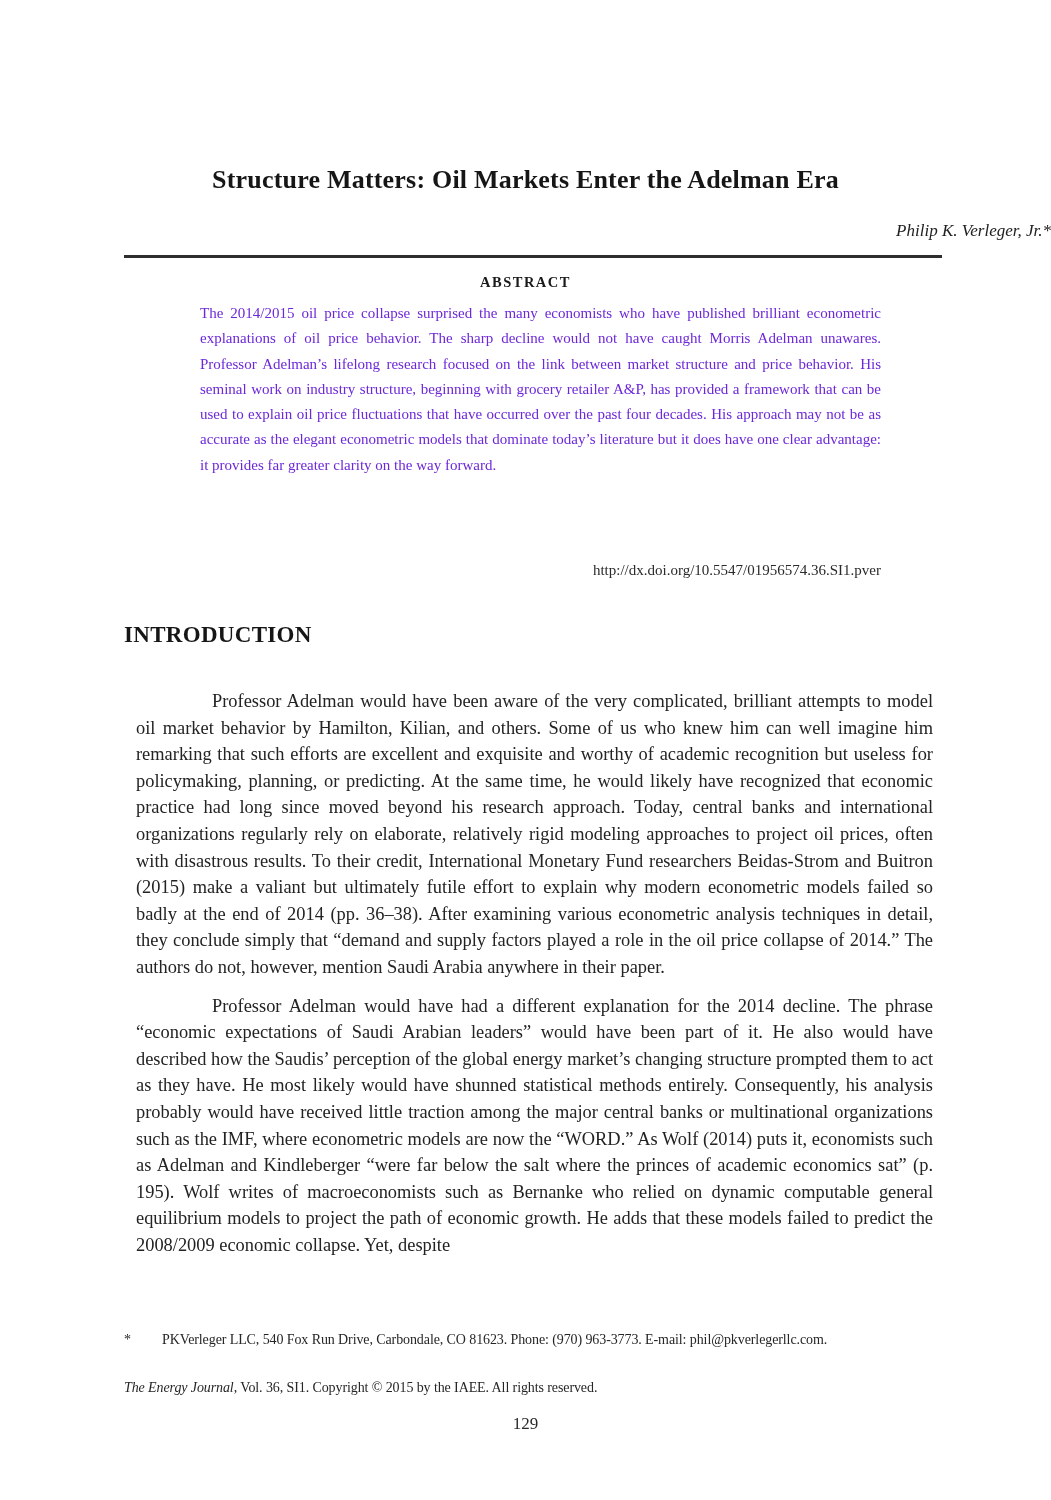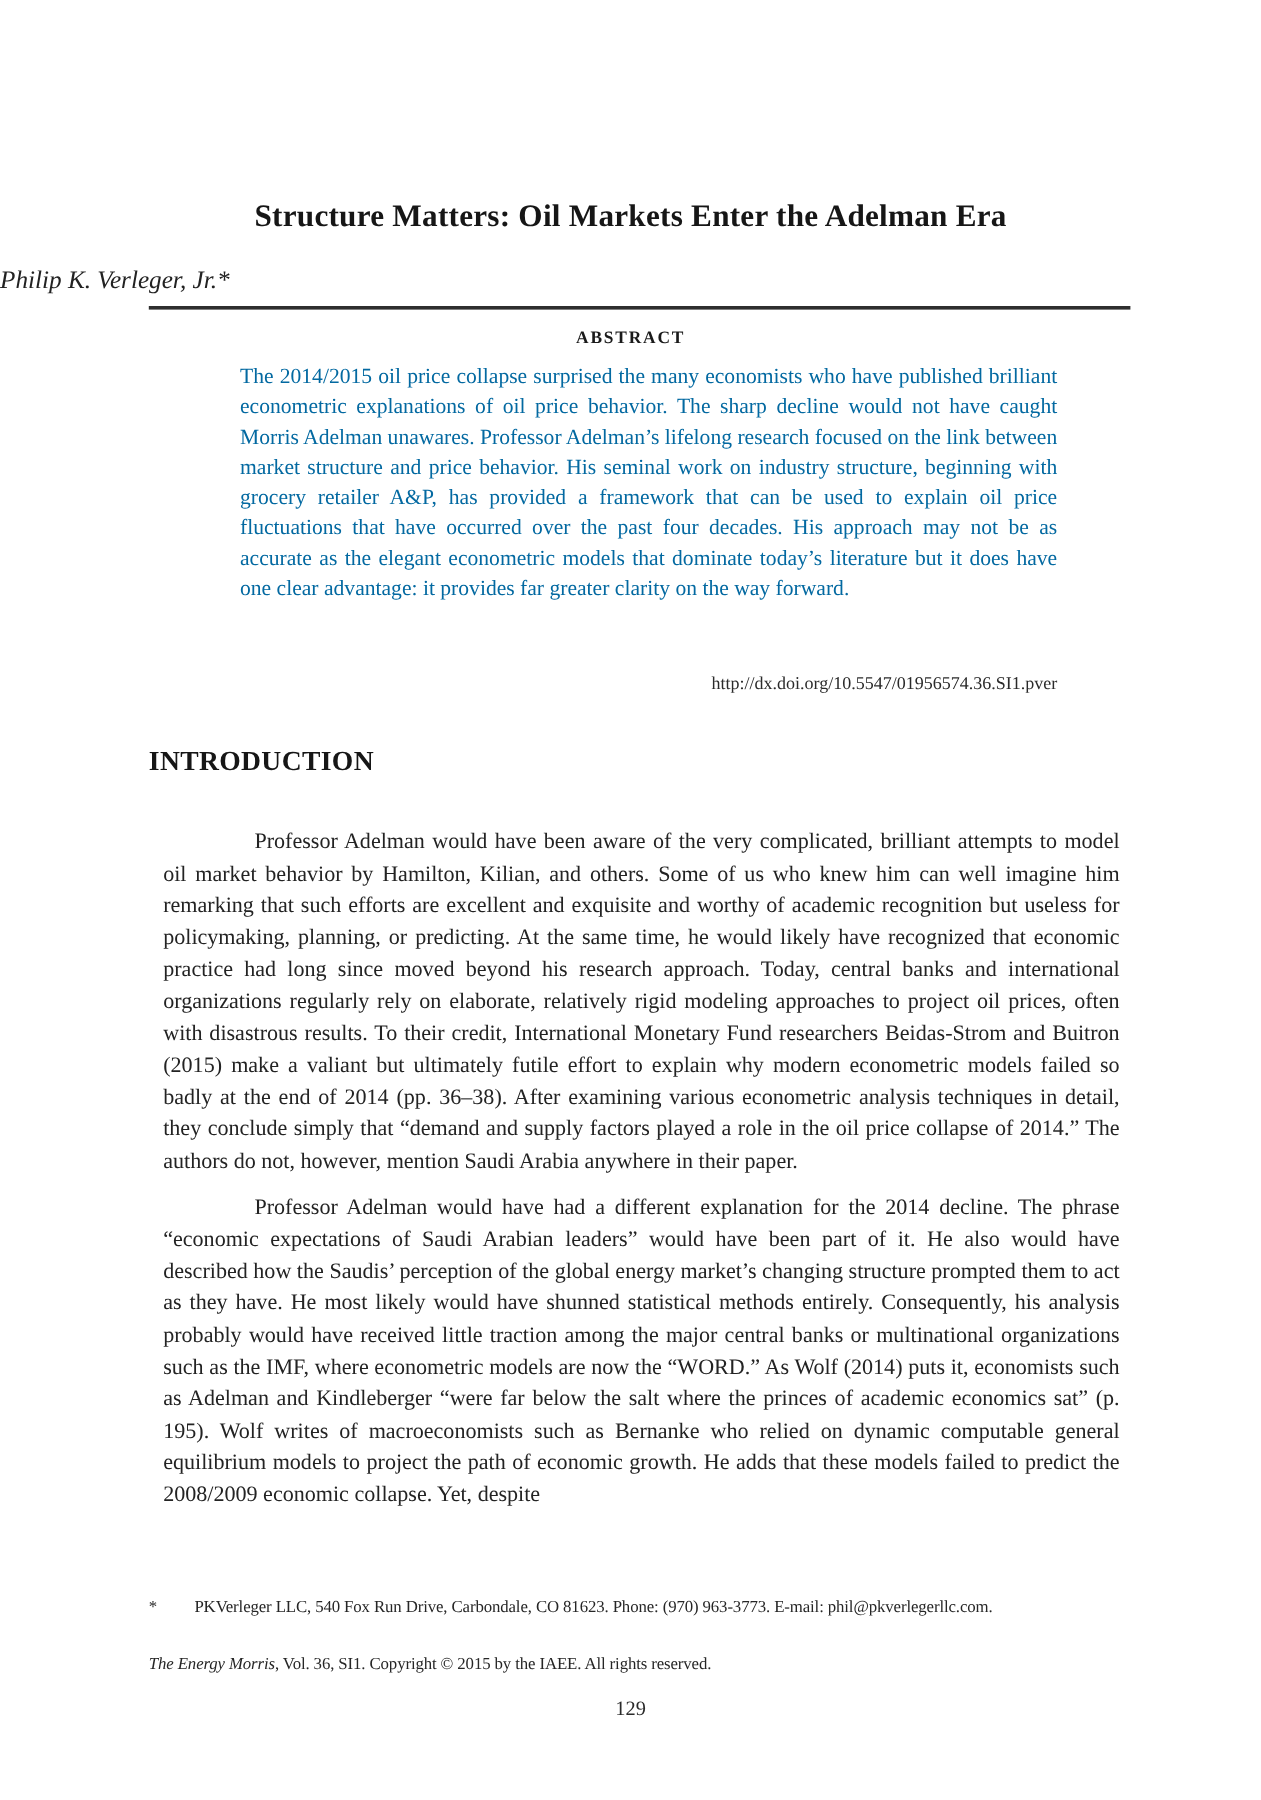--- a/index.html
+++ b/index.html
@@ -25,22 +25,22 @@
     font-size: 26px;
     font-weight: bold;
     letter-spacing: 0.2px;
     color: #161616;
   }
   .author-byline {
     position: absolute;
     top: 221px;
     left: 0;
     width: 100%;
-    text-align: left;
-    font-size: 21px;
+    text-align: right;
+    font-size: 17px;
     font-style: italic;
     color: #222222;
   }
   .title-rule {
     position: absolute;
     top: 255px;
     left: 124px;
     width: 818px;
     height: 3px;
     background: #2e2e2e;
@@ -54,25 +54,25 @@
     font-size: 14.5px;
     font-weight: bold;
     letter-spacing: 1.5px;
     color: #1a1a1a;
   }
   .abstract-text {
     position: absolute;
     top: 301px;
     left: 200px;
     width: 681px;
-    font-size: 18px;
+    font-size: 15px;
     line-height: 25.3px;
     text-align: justify;
     text-justify: inter-word;
-    color: #0369a1;
+    color: #6d28d9;
   }
   .keywords-line {
     position: absolute;
     top: 531px;
     left: 200px;
     width: 681px;
     font-size: 17.6px;
     color: #232323;
   }
   .keywords-line b { color: #161616; }
@@ -174,18 +174,18 @@
     <p>Professor Adelman would have been aware of the very complicated, brilliant attempts to model oil market behavior by Hamilton, Kilian, and others. Some of us who knew him can well imagine him remarking that such efforts are excellent and exquisite and worthy of academic recognition but useless for policymaking, planning, or predicting. At the same time, he would likely have recognized that economic practice had long since moved beyond his research approach. Today, central banks and international organizations regularly rely on elaborate, relatively rigid modeling approaches to project oil prices, often with disastrous results. To their credit, International Monetary Fund researchers Beidas-Strom and Buitron (2015) make a valiant but ultimately futile effort to explain why modern econometric models failed so badly at the end of 2014 (pp. 36–38). After examining various econometric analysis techniques in detail, they conclude simply that “demand and supply factors played a role in the oil price collapse of 2014.” The authors do not, however, mention Saudi Arabia anywhere in their paper.</p>
     <p>Professor Adelman would have had a different explanation for the 2014 decline. The phrase “economic expectations of Saudi Arabian leaders” would have been part of it. He also would have described how the Saudis’ perception of the global energy market’s changing structure prompted them to act as they have. He most likely would have shunned statistical methods entirely. Consequently, his analysis probably would have received little traction among the major central banks or multinational organizations such as the IMF, where econometric models are now the “WORD.” As Wolf (2014) puts it, economists such as Adelman and Kindleberger “were far below the salt where the princes of academic economics sat” (p. 195). Wolf writes of macroeconomists such as Bernanke who relied on dynamic computable general equilibrium models to project the path of economic growth. He adds that these models failed to predict the 2008/2009 economic collapse. Yet, despite</p>
   </div>
 
   <div class="footnote">
     <span class="marker">*</span>
     <span class="fn-text">PKVerleger LLC, 540 Fox Run Drive, Carbondale, CO 81623. Phone: (970) 963-3773. E-mail: phil@pkverlegerllc.com.</span>
   </div>
 
   <div class="journal-credit">
-    <i>The Energy Morris</i><span>, Vol. 36, SI1. Copyright © 2015 by the IAEE. All rights reserved.</span>
+    <i>The Energy Journal</i><span>, Vol. 36, SI1. Copyright © 2015 by the IAEE. All rights reserved.</span>
   </div>
 
   <div class="page-number">129</div>
 
 </div>
 
 </body></html>

